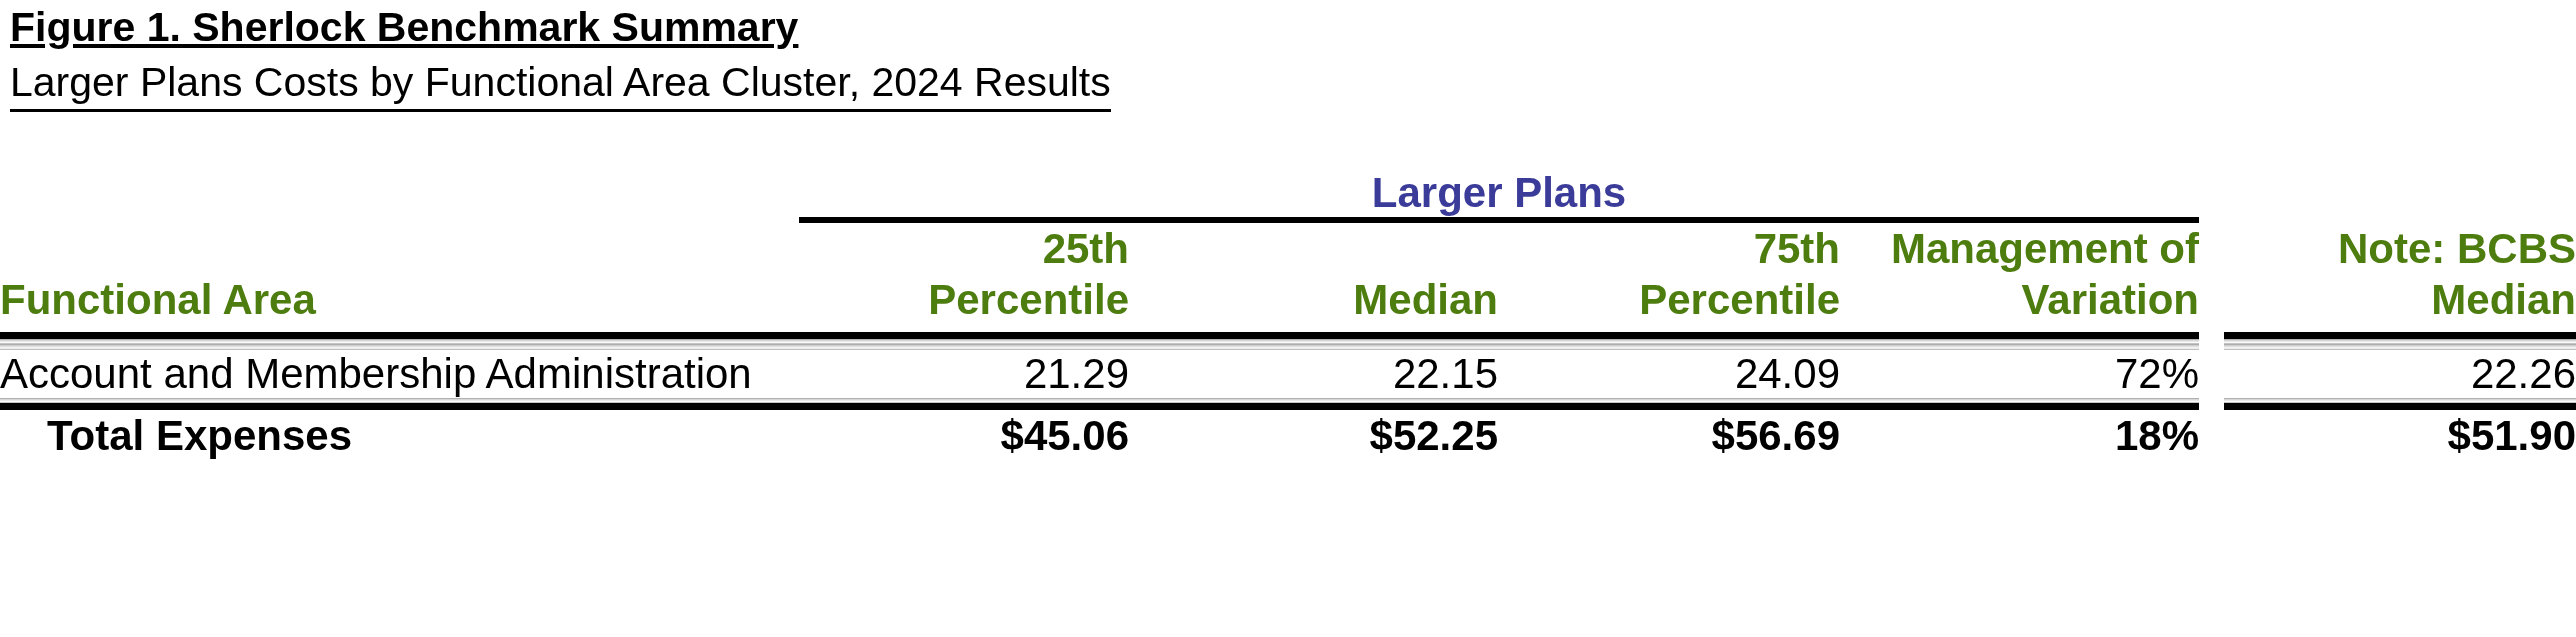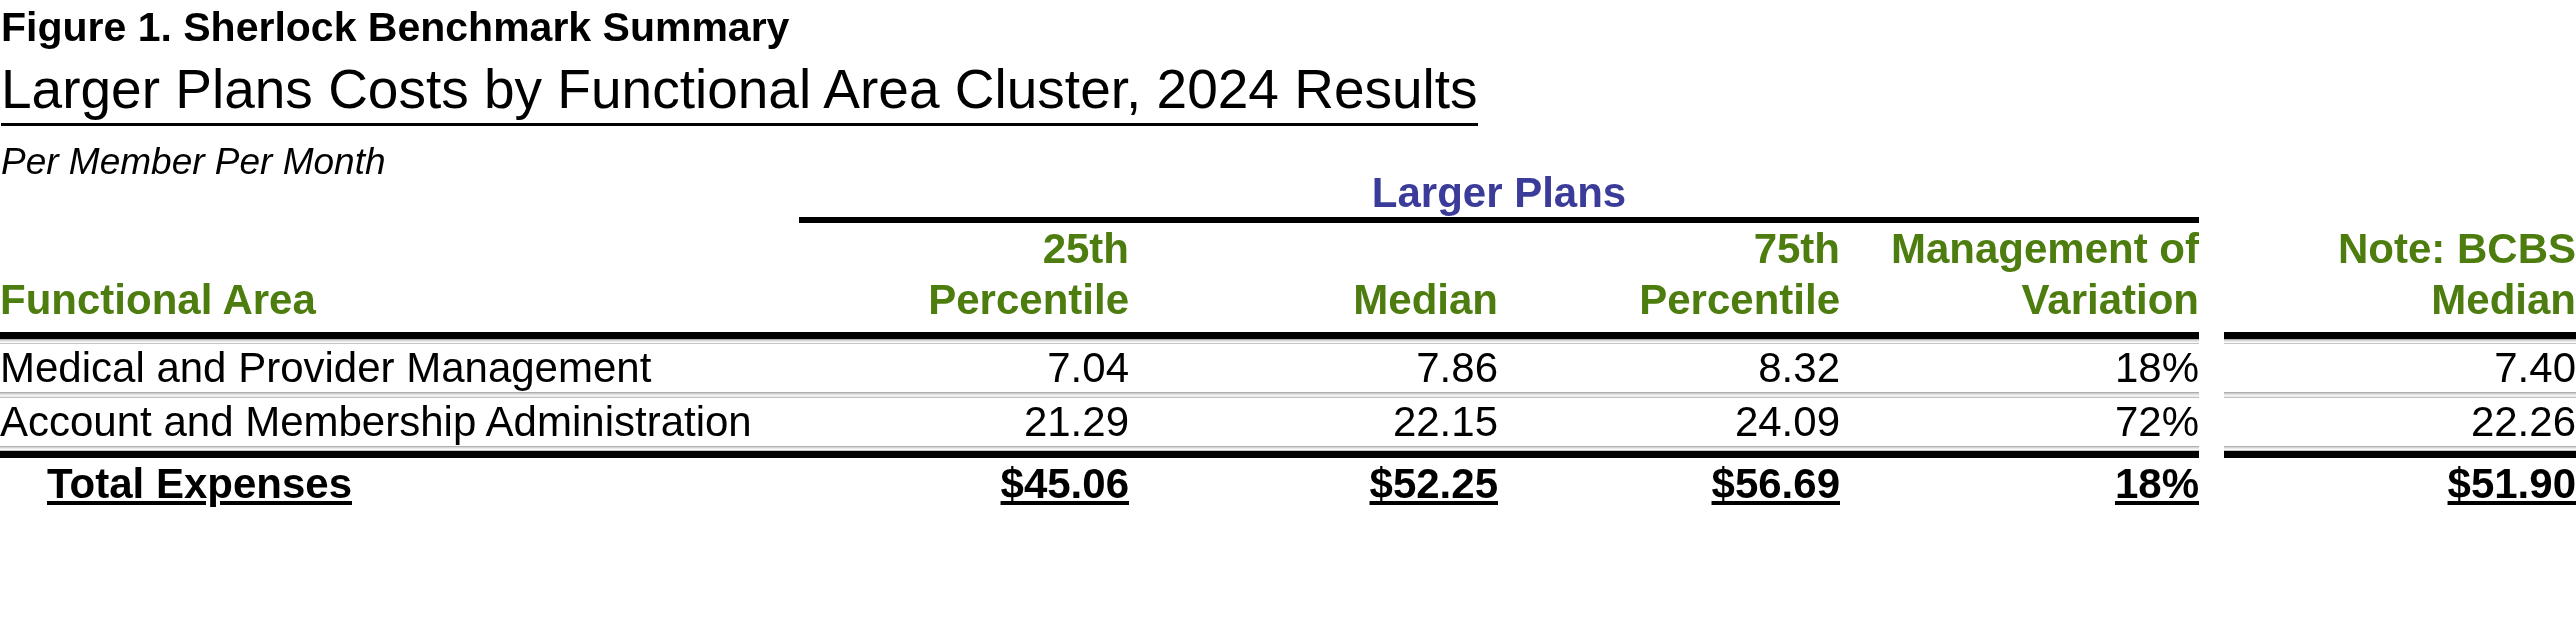--- a/index.html
+++ b/index.html
@@ -7,29 +7,29 @@
     position: relative;
     width: 2576px;
     height: 637px;
     background: #ffffff;
     font-family: "Liberation Sans", sans-serif;
     color: #000000;
     overflow: hidden;
   }
 
   
-  .titles { position: absolute; top: 6.8px; left: 1px; }
+  .titles { position: absolute; top: 6.8px; left: 10px; text-decoration: underline; }
   .fig-title {
     font-size: 41px;
     font-weight: bold;
     line-height: 1.0;
   }
   .fig-subtitle {
     margin-top: 14.6px;
-    font-size: 55px;
+    font-size: 41px;
     line-height: 1.0;
   }
   .fig-subtitle .ul {
     display: inline-block;
     padding-bottom: 5.6px;
     border-bottom: 3.9px solid #000;
   }
   .fig-unit {
     margin-top: 17px;
     font-size: 37px;
@@ -75,21 +75,21 @@
     color: #4d7c0f;
     font-weight: bold;
     line-height: 1.22;
     padding-bottom: 6.8px;
   }
   td.h-left  { text-align: left;  padding-left: 11.3px; }
   td.h-right { text-align: right; }
 
   
   tr.data-row  { height: 48px; }
-  tr.total-row { height: 52px; text-decoration: underline; }
+  tr.total-row { height: 52px; }
   tr.data-row td, tr.total-row td { vertical-align: middle; }
   td.lbl { text-align: left; padding-left: 11.3px; }
   td.num { text-align: right; }
   td.last { padding-right: 5.6px; }
   tr.total-row td { font-weight: bold; }
   tr.total-row td.lbl { padding-left: 47px; }
 
   
   tr.sep-row { height: 5.6px; }
   td.sepbar {
@@ -102,21 +102,20 @@
 </head>
 <body>
 
 <div class="canvas">
 
   <div class="titles">
     <div class="fig-title">Figure 1. Sherlock Benchmark Summary</div>
     <div class="fig-subtitle">
       <span class="ul">Larger Plans Costs by Functional Area Cluster, 2024 Results</span>
     </div>
-    <div class="fig-unit">Per Member Per Month</div>
   </div>
 
   <table class="bench">
     <colgroup>
       <col style="width:799px">
       <col style="width:330px">
       <col style="width:369px">
       <col style="width:342px">
       <col style="width:359px">
       <col style="width:25px">
@@ -169,29 +168,20 @@
       <td class="gapcell"></td>
       <td class="bar"></td>
     </tr>
 
     <tr class="sep-row">
       <td class="sepbar" colspan="5"></td>
       <td class="gapcell"></td>
       <td class="sepbar"></td>
     </tr>
 
-    <tr class="data-row">
-      <td class="lbl">Medical and Provider Management</td>
-      <td class="num">7.04</td>
-      <td class="num">7.86</td>
-      <td class="num">8.32</td>
-      <td class="num">18%</td>
-      <td class="gapcell"></td>
-      <td class="num last">7.40</td>
-    </tr>
     <tr class="sep-row">
       <td class="sepbar" colspan="5"></td>
       <td class="gapcell"></td>
       <td class="sepbar"></td>
     </tr>
 
     <tr class="data-row">
       <td class="lbl">Account and Membership Administration</td>
       <td class="num">21.29</td>
       <td class="num">22.15</td>

